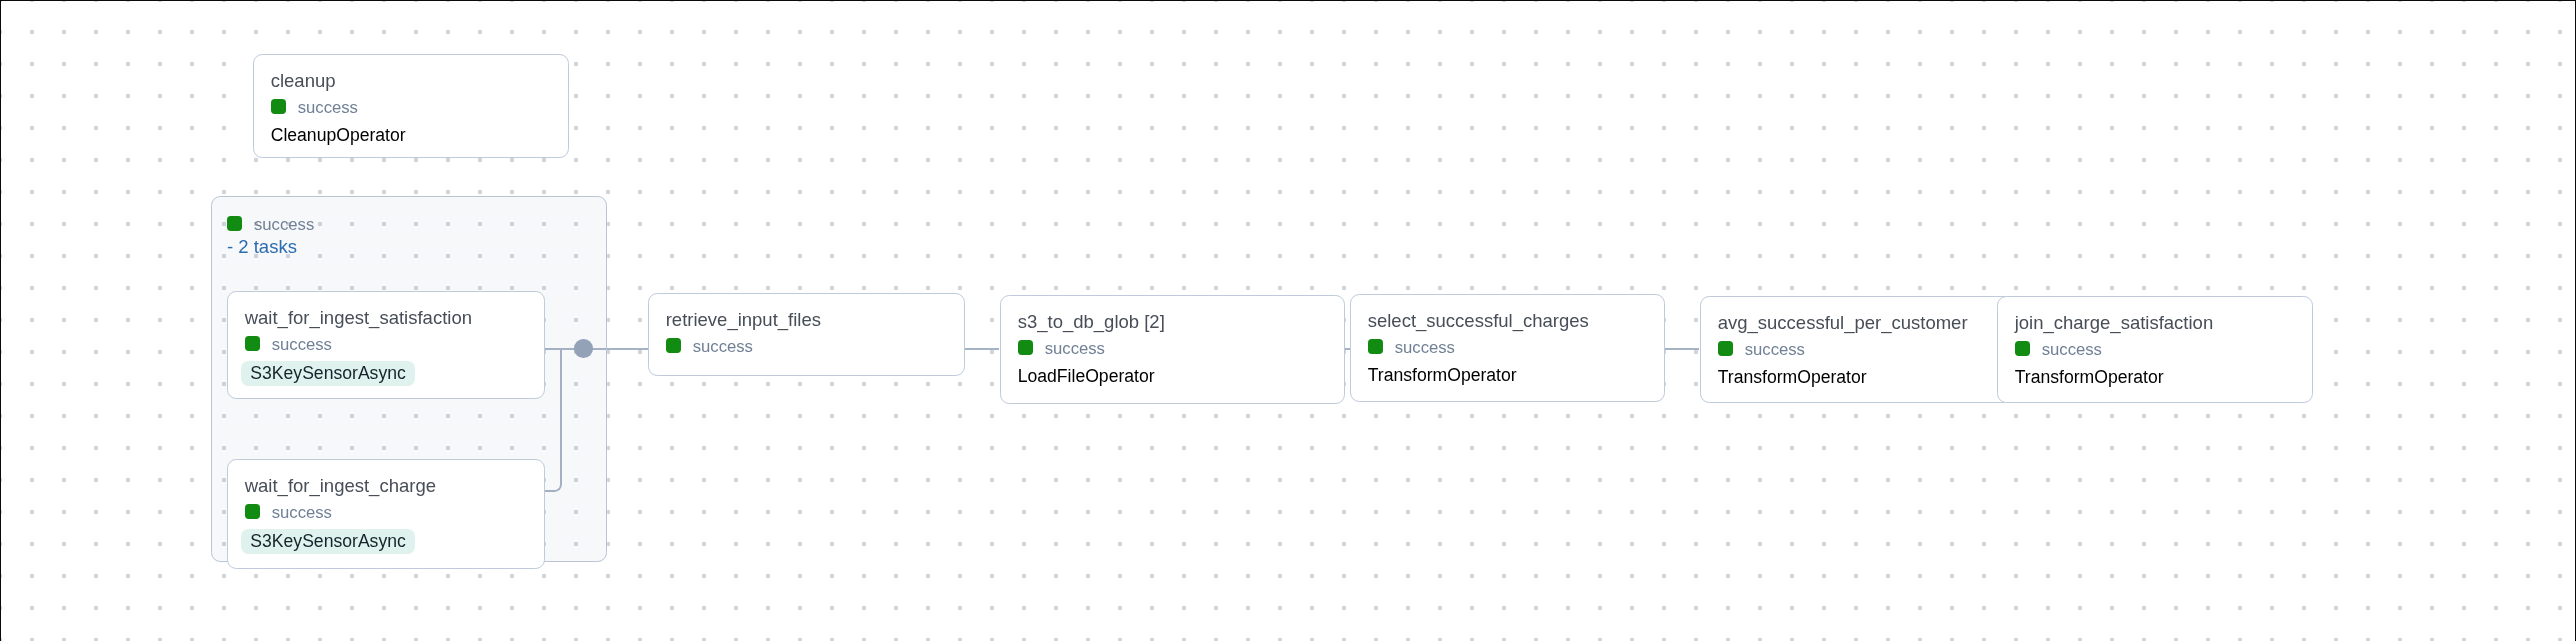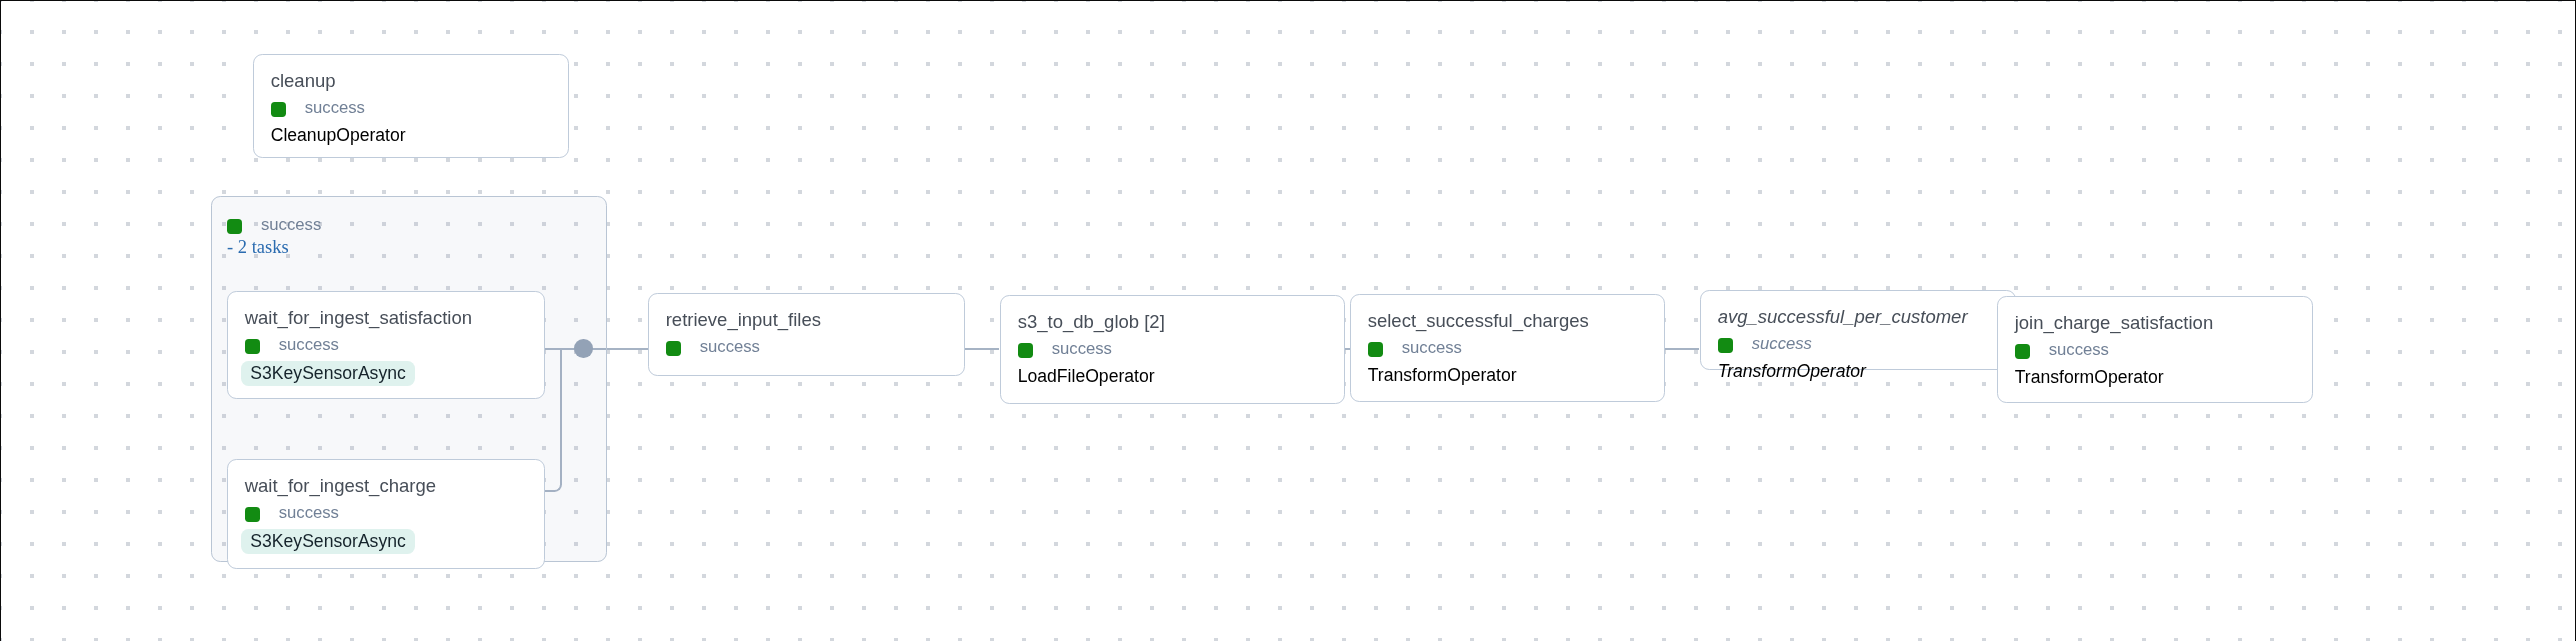--- a/index.html
+++ b/index.html
@@ -22,41 +22,41 @@
     border:1.9px solid #bfcbda;
     border-radius:9.3px;
     padding:15px 16.7px 11px 16.7px;
     display:flex;flex-direction:column;gap:6.5px;
     white-space:nowrap;
     z-index:3;
   }
   .node-title{
     font-size:18.5px;line-height:22px;color:#474e58;
   }
-  .status-row{display:flex;align-items:flex-end;gap:19px;}
+  .status-row{display:flex;align-items:flex-start;gap:12px;}
   .status-square{
     width:15px;height:15px;border-radius:3.7px;background:#128b12;flex:0 0 auto;
   }
   .status-text{font-size:16.7px;line-height:18.5px;color:#718096;}
   .op-row{display:flex;}
   .op{font-size:17.6px;line-height:22px;color:#000000;}
   .op.pill-teal{background:#dff2ee;border-radius:7.4px;padding:1.9px 9.3px;margin-left:-3.7px;color:#15232b;}
   .op.pill-pink{background:#fde8e4;border-radius:7.4px;padding:1.9px 9.3px;margin-left:-3.7px;color:#1d1d1d;}
   .group{
     position:absolute;
     box-sizing:border-box;
     background:rgba(146,160,178,0.07);
     border:1.9px solid #b9c5d4;
     border-radius:9.3px;
     padding:15px 0 0 15px;
     z-index:2;
   }
   .group-title{font-size:18.5px;line-height:24px;color:#474e58;white-space:nowrap;}
   .group .status-row{margin-top:3.7px;}
-  .tasks-toggle{font-size:18.5px;line-height:26px;color:#2b6cb0;cursor:pointer;white-space:nowrap;font-family:Liberation Serif, serif;}
+  .tasks-toggle{font-size:18.5px;line-height:26px;color:#2b6cb0;cursor:pointer;white-space:nowrap;}
   .edge-h{position:absolute;height:0;border-top:2.8px solid #a6b3c4;z-index:1;}
   .edge-l{
     position:absolute;box-sizing:border-box;
     border-right:2.8px solid #a6b3c4;border-bottom:2.8px solid #a6b3c4;
     border-bottom-right-radius:7.4px;z-index:1;
   }
   .edge-dot{
     position:absolute;width:18.5px;height:18.5px;border-radius:50%;
     background:#93a2b6;z-index:4;
   }
@@ -138,21 +138,21 @@
     <div class="node-title">select_successful_charges</div>
     <div class="status-row">
       <span class="status-square"></span>
       <span class="status-text">success</span>
     </div>
     <div class="op-row">
         <span class="op">TransformOperator</span>
       </div>
   </div>
 
-  <div class="node" style="left:1699px;top:289px;width:316px;height:80px;font-style:italic;">
+  <div class="node" style="left:1699px;top:295px;width:316px;height:107px;">
     <div class="node-title">avg_successful_per_customer</div>
     <div class="status-row">
       <span class="status-square"></span>
       <span class="status-text">success</span>
     </div>
     <div class="op-row">
         <span class="op">TransformOperator</span>
       </div>
   </div>
 

